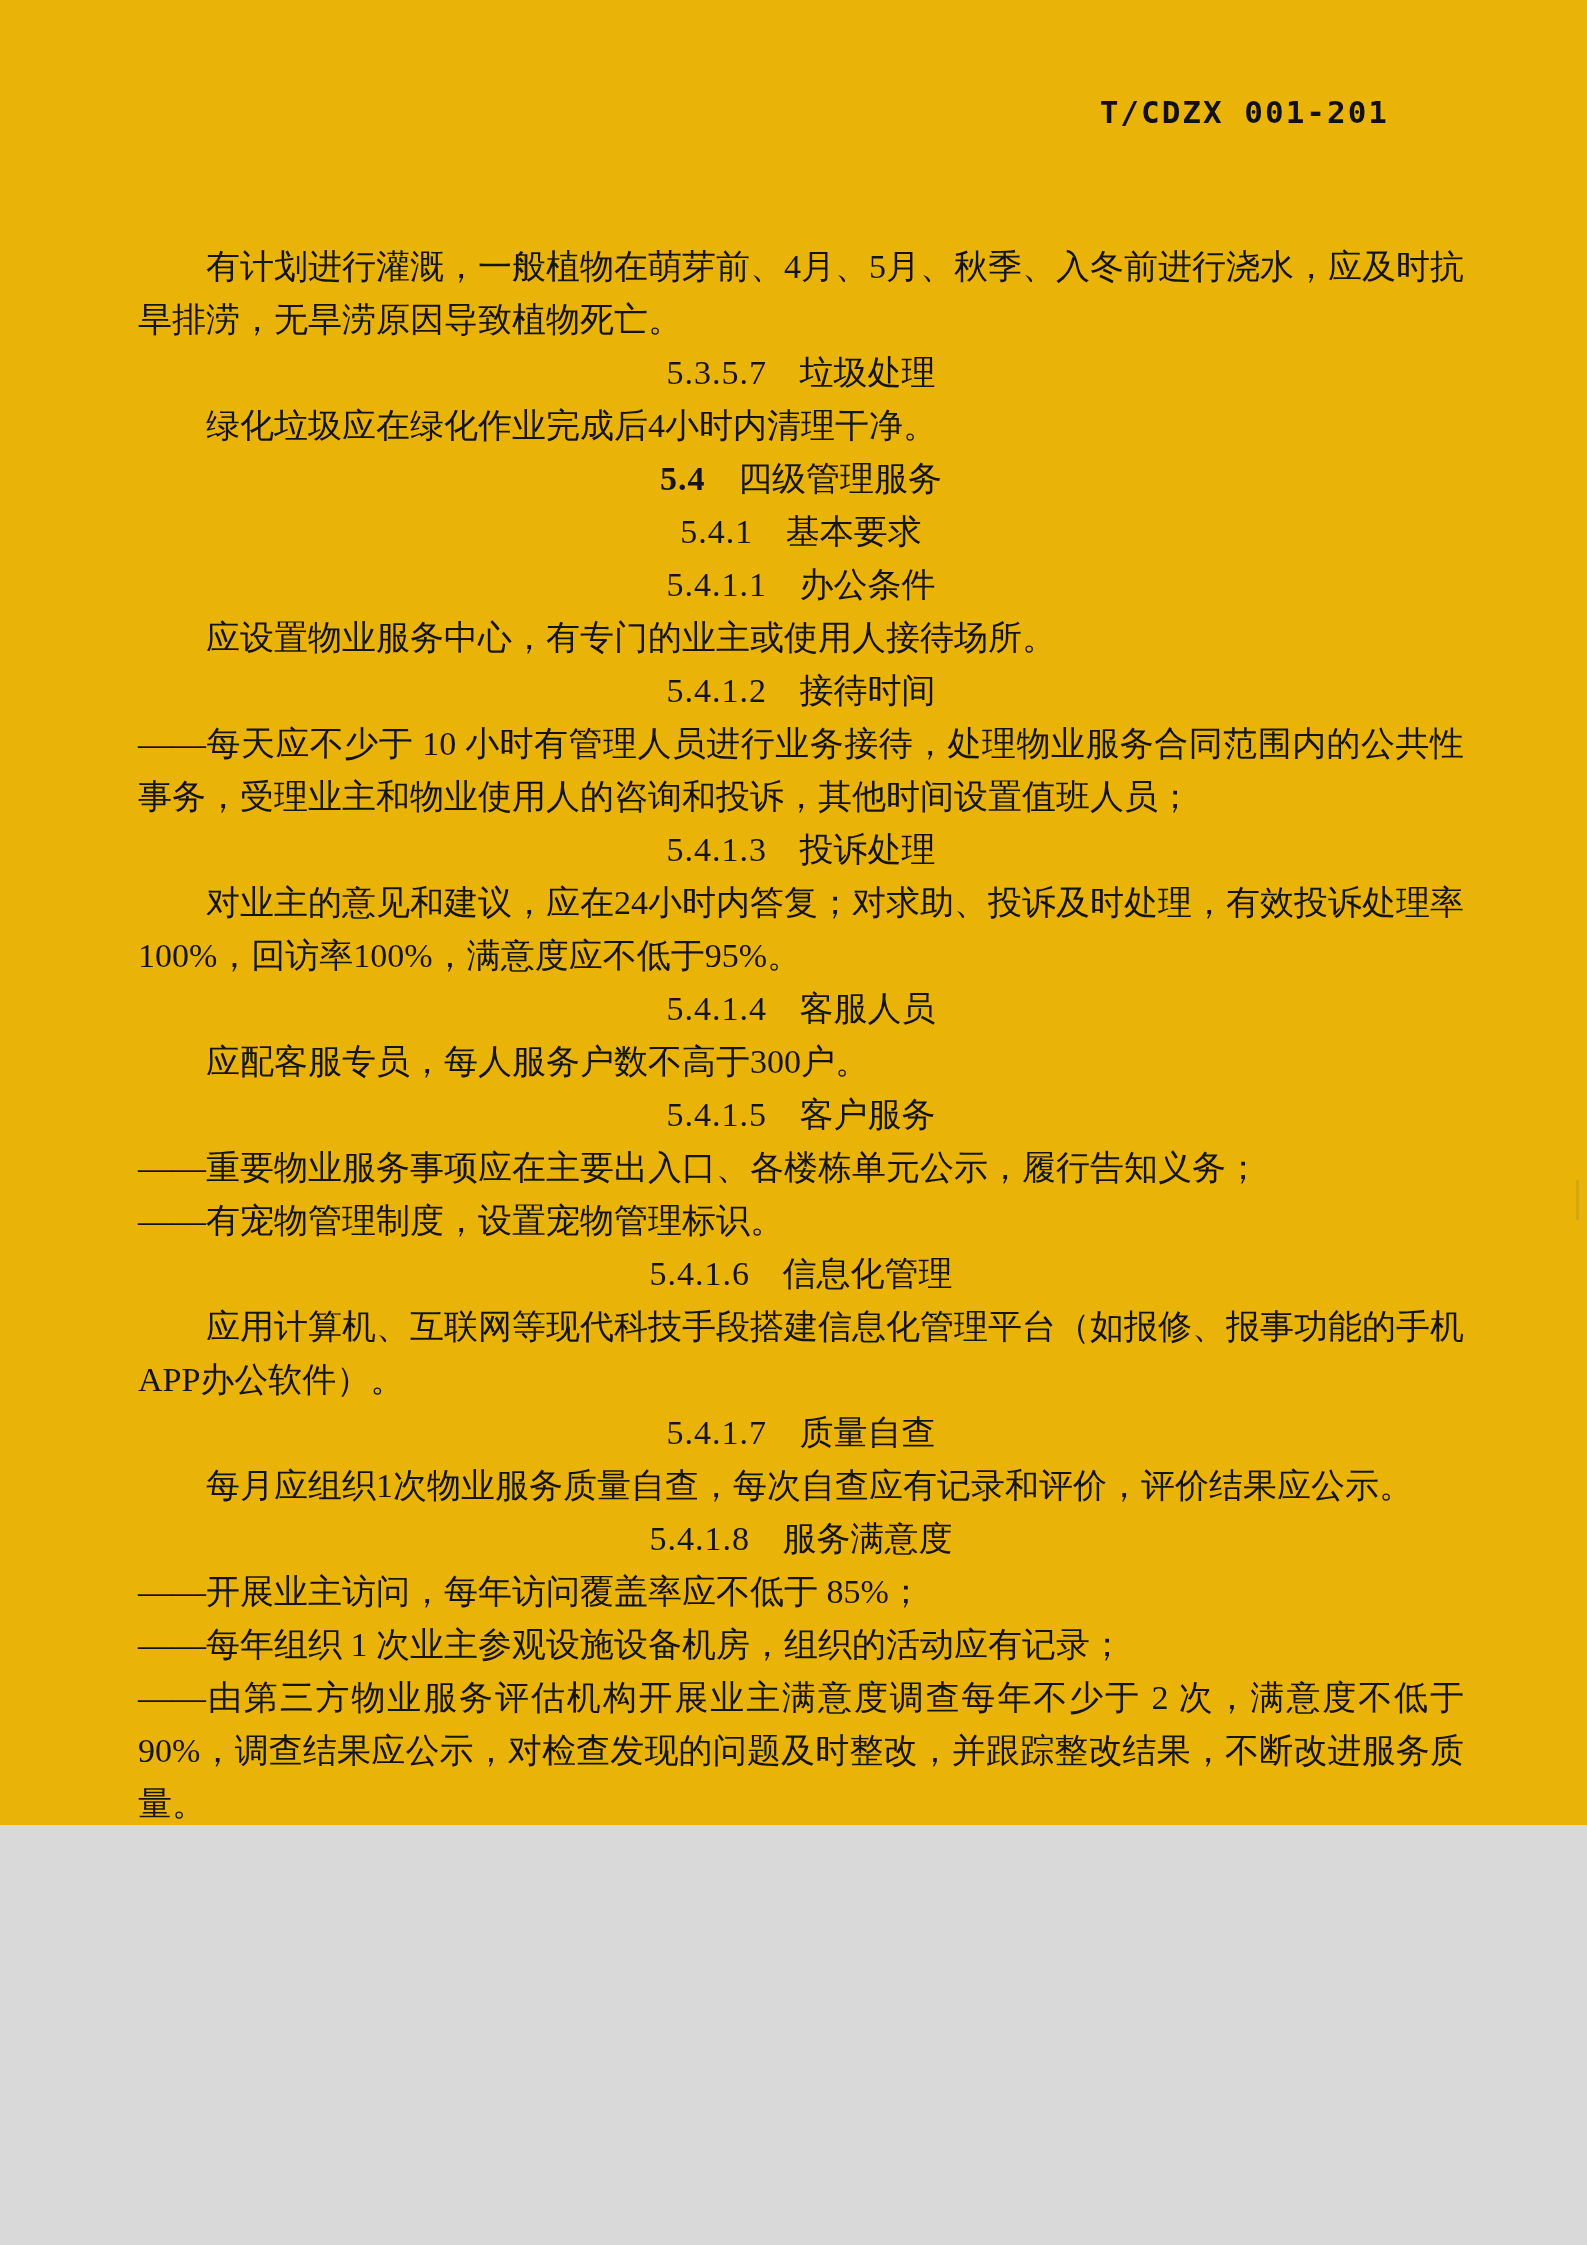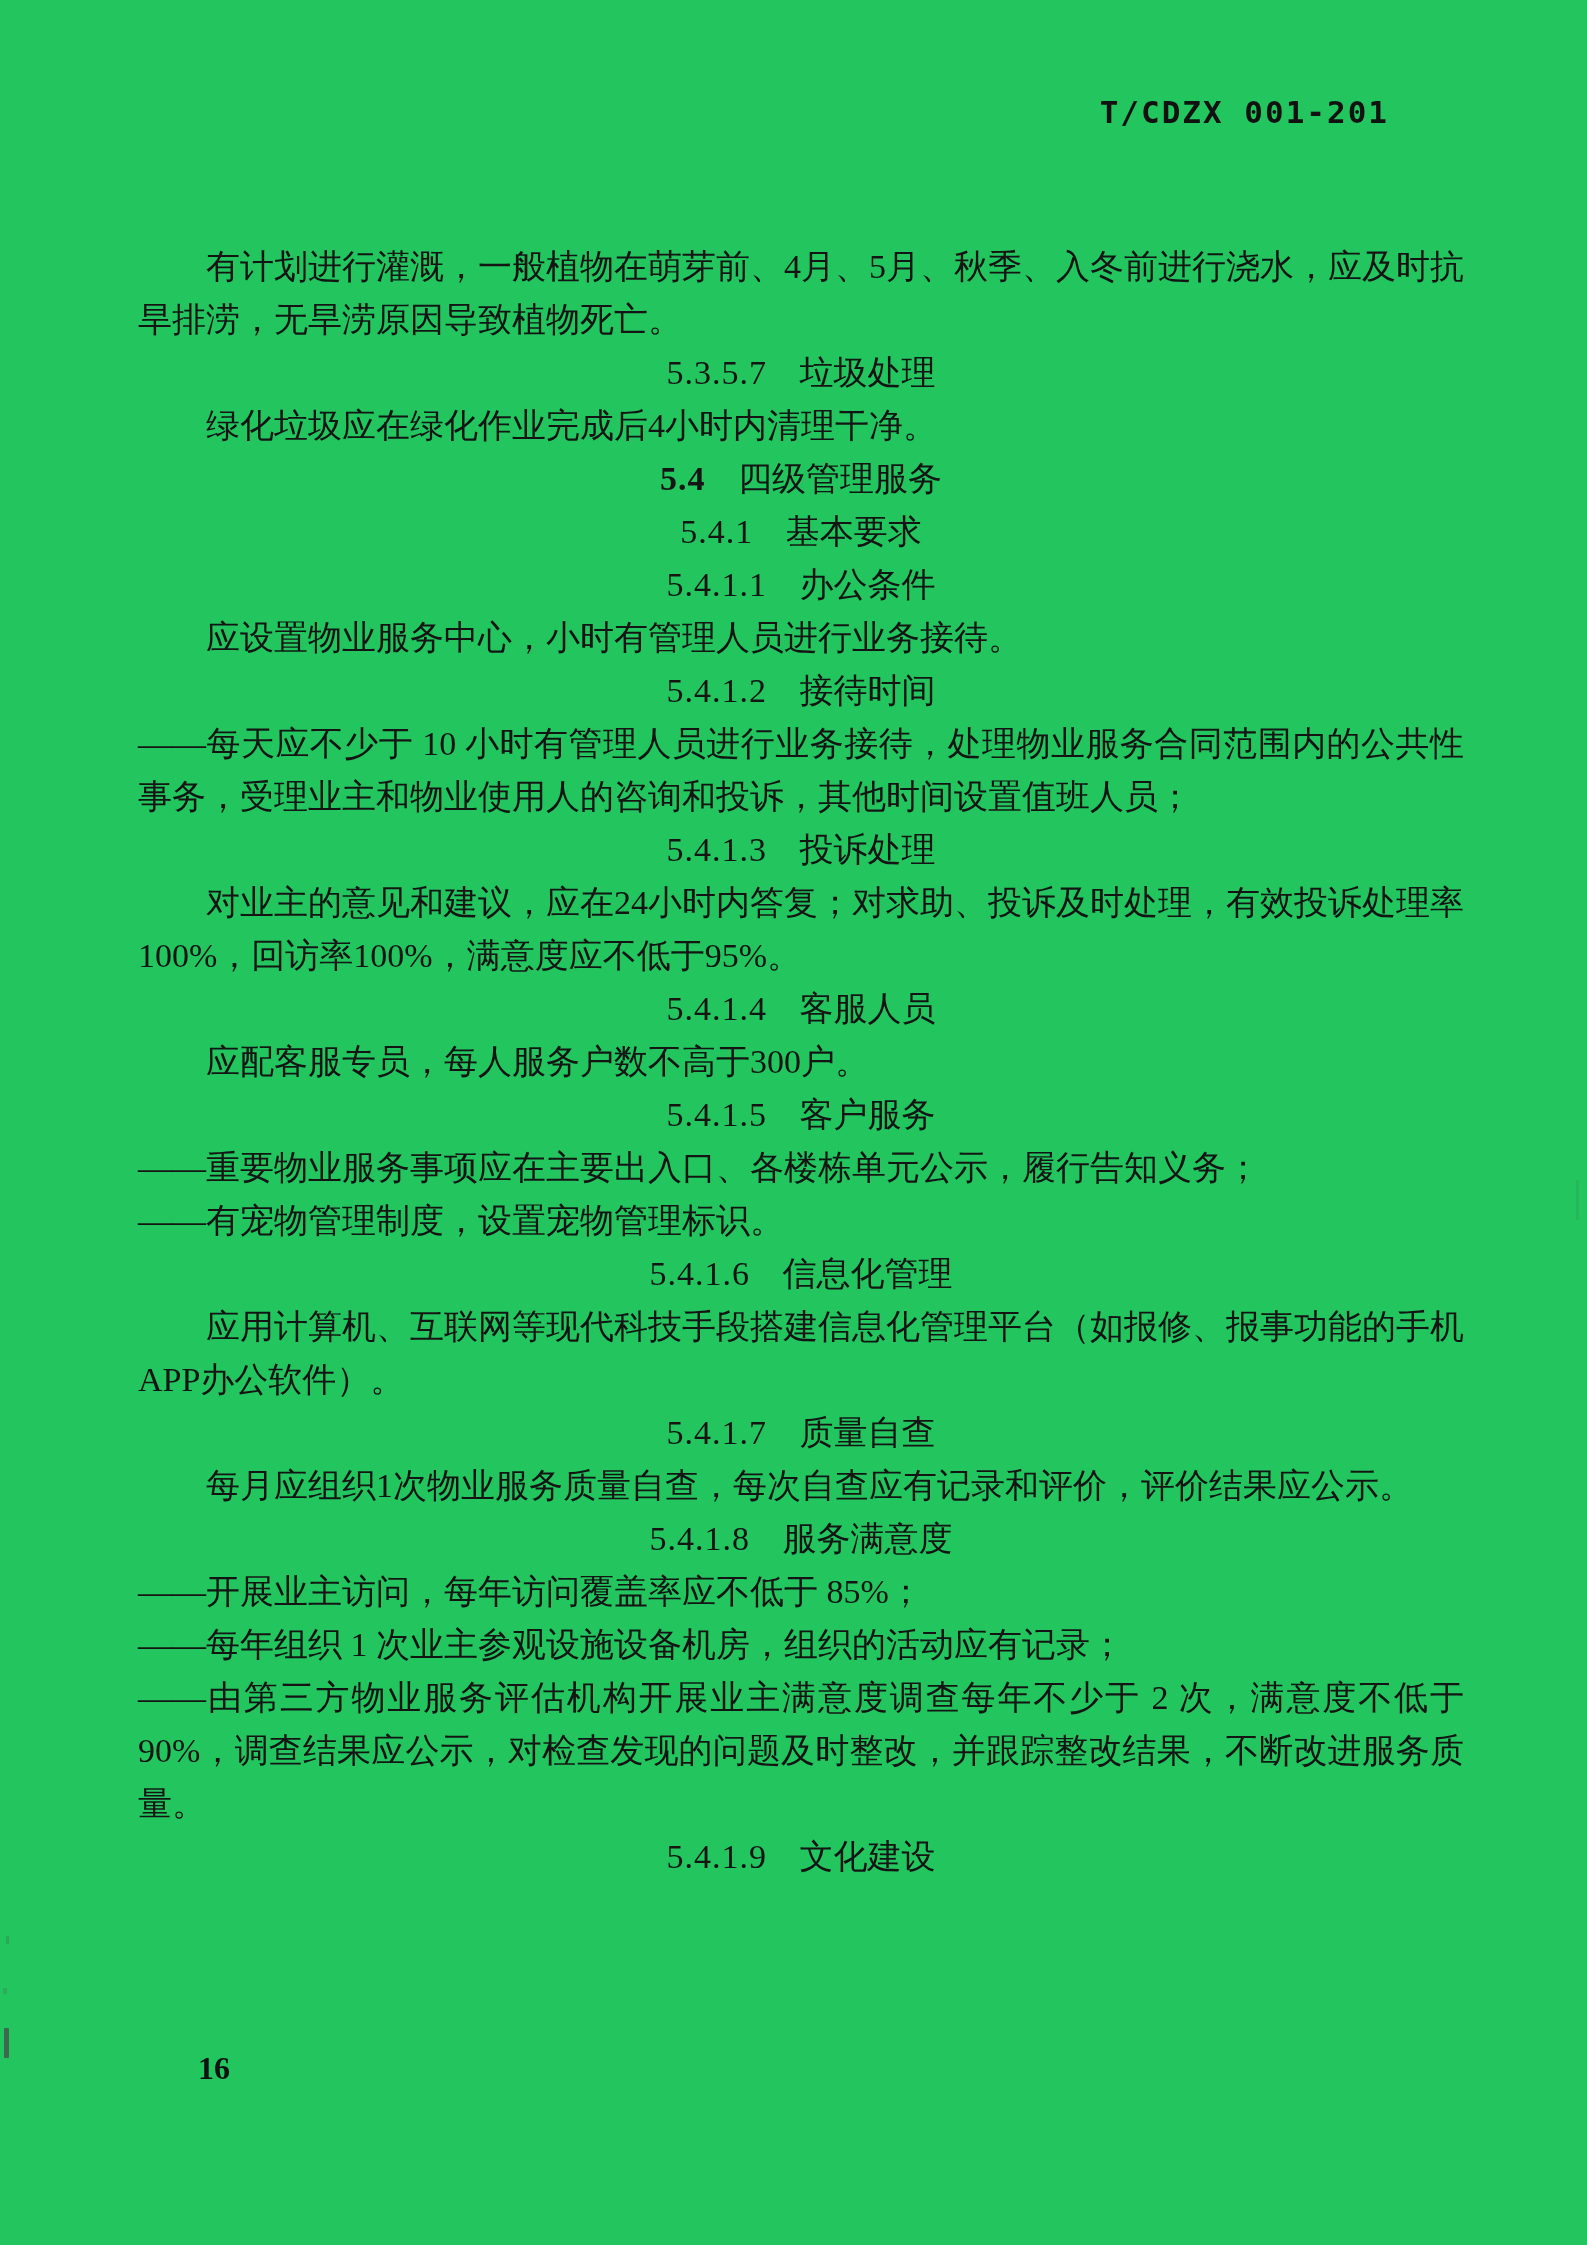--- a/index.html
+++ b/index.html
@@ -1,20 +1,20 @@
 <!DOCTYPE html>
 <html><head>
 <meta charset="utf-8">
 <style>
   html,body{margin:0;padding:0;background:#d9d9d9;}
   .page{
     position:relative;
-    width:1587px;height:2245px;
+    width:1587px;height:1825px;
     margin:0 auto;
-    background:#22c55e;
+    background:#eab308;
     color:#161616;
     font-family:"Liberation Serif","DejaVu Serif",serif;
     overflow:hidden;
   }
   .header{
     position:absolute;
     top:94px;left:0;right:198px;
     text-align:right;
     font-family:"DejaVu Sans Mono","Liberation Mono",monospace;
     font-weight:bold;
@@ -62,21 +62,21 @@
     <span>T/CDZX 001-201</span>
   </div>
 
   <div class="doc-body" id="doc-body">
       <div class="line para">有计划进行灌溉，一般植物在萌芽前、4月、5月、秋季、入冬前进行浇水，应及时抗旱排涝，无旱涝原因导致植物死亡。</div>
       <div class="line heading"><span class="num">5.3.5.7</span><span class="title">垃圾处理</span></div>
       <div class="line para">绿化垃圾应在绿化作业完成后4小时内清理干净。</div>
       <div class="line heading bold-num"><span class="num">5.4</span><span class="title">四级管理服务</span></div>
       <div class="line heading"><span class="num">5.4.1</span><span class="title">基本要求</span></div>
       <div class="line heading"><span class="num">5.4.1.1</span><span class="title">办公条件</span></div>
-      <div class="line para">应设置物业服务中心，小时有管理人员进行业务接待。</div>
+      <div class="line para">应设置物业服务中心，有专门的业主或使用人接待场所。</div>
       <div class="line heading"><span class="num">5.4.1.2</span><span class="title">接待时间</span></div>
       <div class="line dash">——每天应不少于 10 小时有管理人员进行业务接待，处理物业服务合同范围内的公共性事务，受理业主和物业使用人的咨询和投诉，其他时间设置值班人员；</div>
       <div class="line heading"><span class="num">5.4.1.3</span><span class="title">投诉处理</span></div>
       <div class="line para">对业主的意见和建议，应在24小时内答复；对求助、投诉及时处理，有效投诉处理率100%，回访率100%，满意度应不低于95%。</div>
       <div class="line heading"><span class="num">5.4.1.4</span><span class="title">客服人员</span></div>
       <div class="line para">应配客服专员，每人服务户数不高于300户。</div>
       <div class="line heading"><span class="num">5.4.1.5</span><span class="title">客户服务</span></div>
       <div class="line dash">——重要物业服务事项应在主要出入口、各楼栋单元公示，履行告知义务；</div>
       <div class="line dash">——有宠物管理制度，设置宠物管理标识。</div>
       <div class="line heading"><span class="num">5.4.1.6</span><span class="title">信息化管理</span></div>

